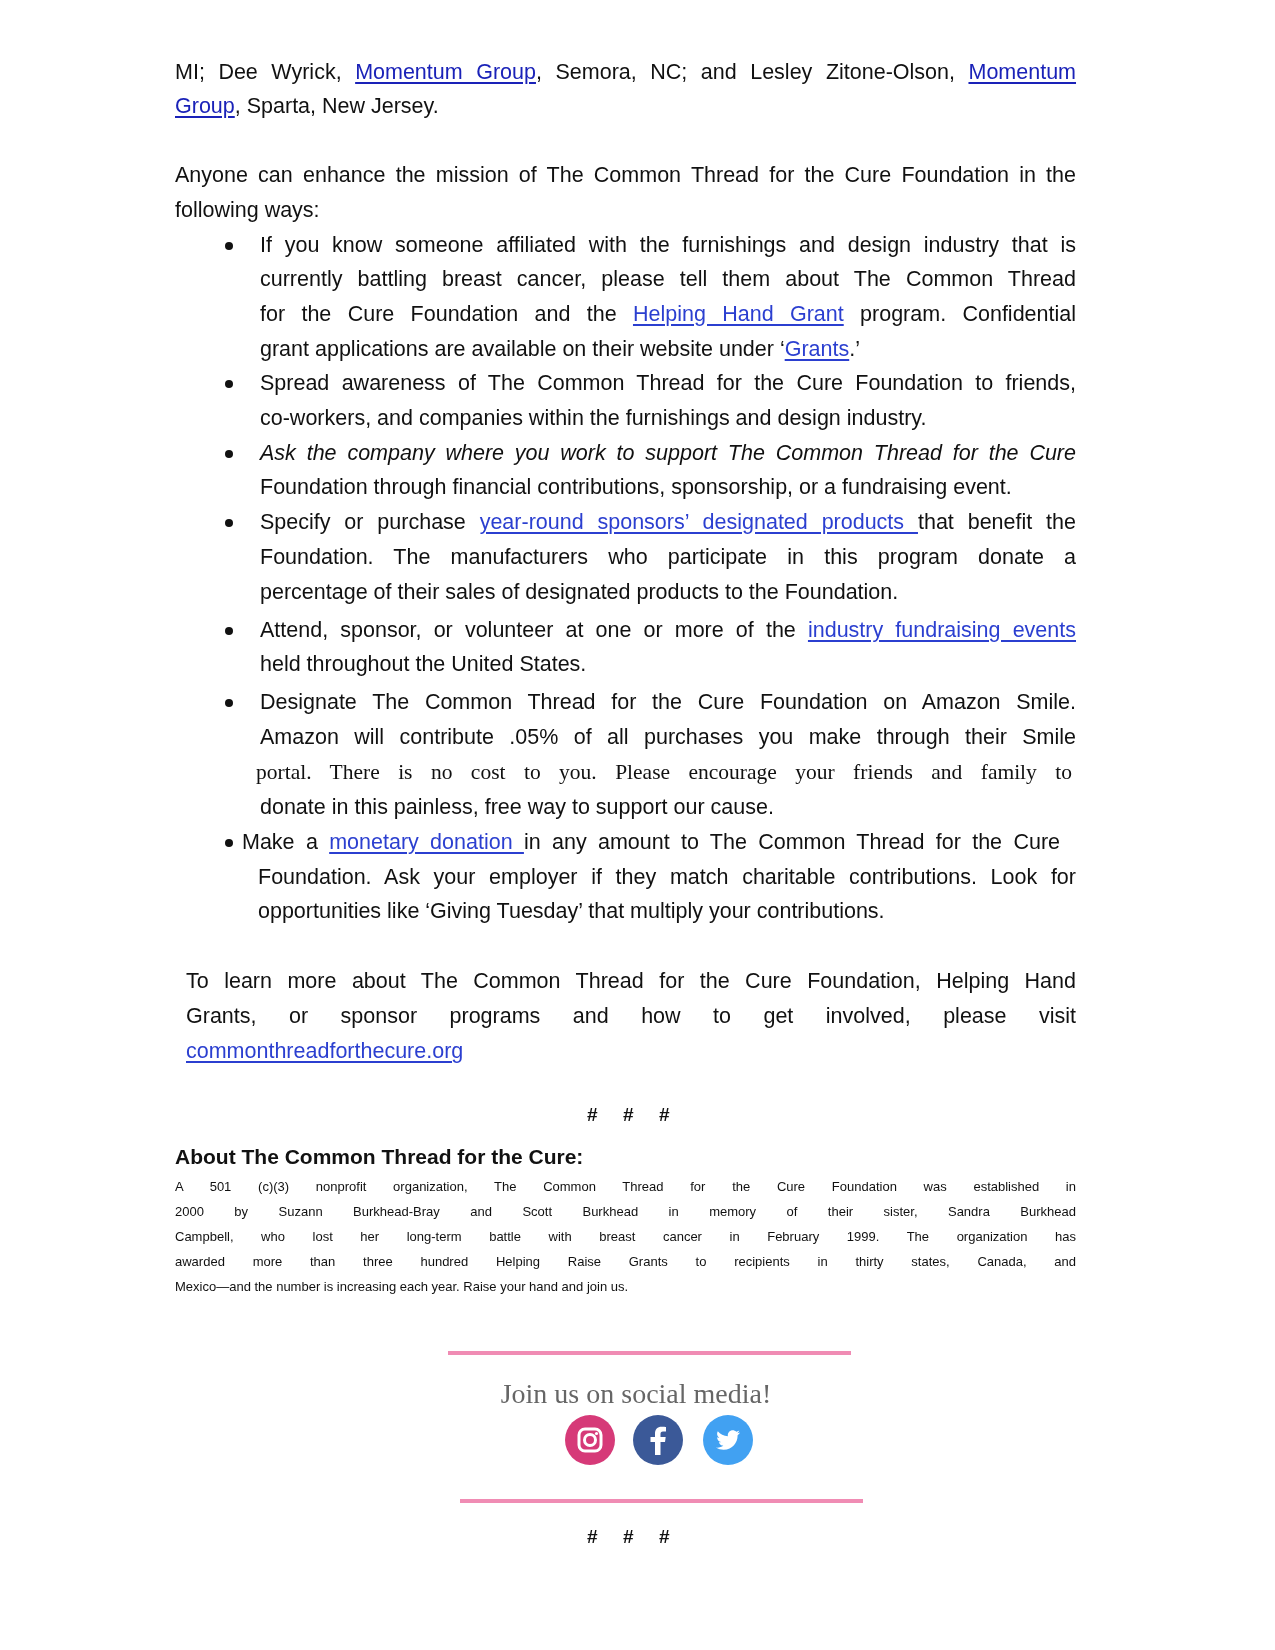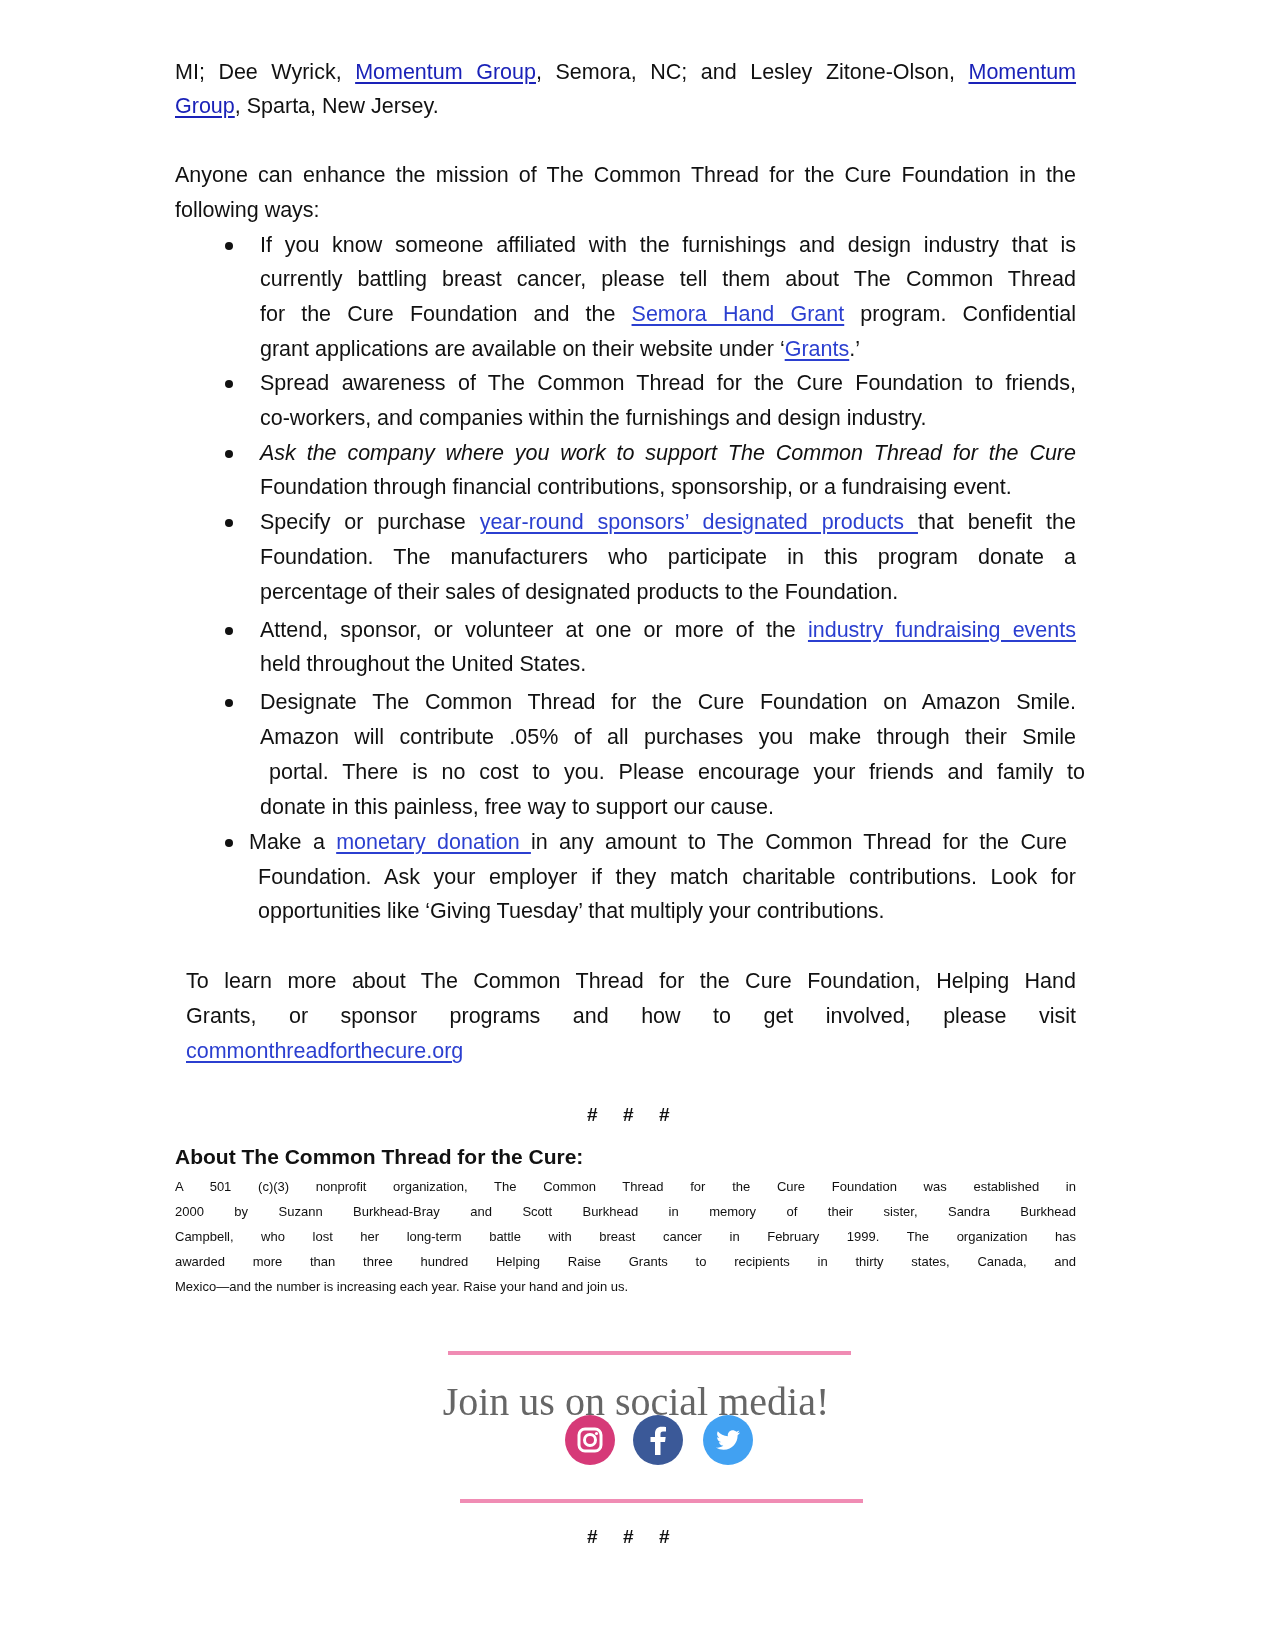--- a/index.html
+++ b/index.html
@@ -9,21 +9,21 @@
   .just { text-align: justify; text-align-last: justify; white-space: normal; }
   a.lnk { color: #2b3fd0; text-decoration: underline; text-underline-offset: 3px; }
   a.lnk.dark { color: #1a22b8; }
   .bullet { position: absolute; width: 8px; height: 8px; border-radius: 50%; background: #111; }
   .hashes { position: absolute; font-size: 19px; font-weight: bold; font-style: italic; letter-spacing: 0; word-spacing: 0; }
   .hashes span { display: inline-block; width: 36px; text-align: center; }
   .about-h { position: absolute; left: 175px; top: 1145px; font-size: 21px; font-weight: bold; }
   .about { position: absolute; left: 175px; width: 901px; font-size: 13px; line-height: 25px; }
   .pink { position: absolute; height: 4px; background: #f08cb4; }
   .social-title { position: absolute; left: 440px; width: 392px; top: 1378px; text-align: center;
-                  font-family: "Liberation Serif", "DejaVu Serif", serif; font-size: 40px; color: #666; }
+                  font-family: "Liberation Serif", "DejaVu Serif", serif; font-size: 28px; color: #666; }
   .sicon { position: absolute; width: 50px; height: 50px; border-radius: 50%; }
 </style>
 </head>
 <body>
 
 <div class="line just" style="left:175px; top:55px; width:901px;">
   <span>MI; Dee  Wyrick, </span><a class="lnk dark">Momentum Group</a><span>, Semora, NC; and Lesley Zitone-Olson, </span><a class="lnk dark">Momentum</a>
 </div>
 <div class="line" style="left:175px; top:89px;">
   <a class="lnk dark">Group</a><span>, Sparta, New Jersey.</span>
@@ -31,21 +31,21 @@
 
 <div class="line just" style="left:175px; top:158px; width:901px;">Anyone can enhance the mission of The Common Thread for the Cure Foundation in the</div>
 <div class="line" style="left:175px; top:193px;">following ways:</div>
 
 <div>
 
   <div class="bullet" style="left:225px; top:242px;"></div>
   <div class="line just" style="left:260px; top:228px; width:816px;">If you know someone affiliated with the furnishings and design industry that is</div>
   <div class="line just" style="left:260px; top:262px; width:816px;">currently battling  breast cancer, please tell them about The Common Thread</div>
   <div class="line just" style="left:260px; top:297px; width:816px;">
-    <span>for the Cure Foundation and the </span><a class="lnk">Semora  Hand Grant</a><span> program. Confidential</span>
+    <span>for the Cure Foundation and the </span><a class="lnk">Helping  Hand Grant</a><span> program. Confidential</span>
   </div>
   <div class="line" style="left:260px; top:332px;">
     <span>grant applications are available on their website under ‘</span><a class="lnk">Grants</a><span>.’</span>
   </div>
 
   <div class="bullet" style="left:225px; top:380px;"></div>
   <div class="line just" style="left:260px; top:366px; width:816px;">Spread awareness of The Common Thread for the Cure Foundation to friends,</div>
   <div class="line" style="left:260px; top:401px;">co-workers, and  companies within the furnishings and design industry.</div>
 
   <div class="bullet" style="left:225px; top:450px;"></div>
@@ -61,25 +61,25 @@
 
   <div class="bullet" style="left:225px; top:627px;"></div>
   <div class="line just" style="left:260px; top:613px; width:816px;">
     <span>Attend, sponsor, or volunteer at one or more of the </span><a class="lnk">industry fundraising events</a>
   </div>
   <div class="line" style="left:260px; top:647px;">held  throughout the United States.</div>
 
   <div class="bullet" style="left:225px; top:699px;"></div>
   <div class="line just" style="left:260px; top:685px; width:816px;">Designate The Common Thread for the Cure Foundation on Amazon Smile.</div>
   <div class="line just" style="left:260px; top:720px; width:816px;">Amazon will contribute .05% of all purchases you make through their Smile</div>
-  <div class="line just" style="left:269px; top:755px; width:816px;">portal. There is no cost to you. Please encourage your friends and family to</div>
+  <div class="line just" style="left:256px; top:755px; width:816px;font-family:Liberation Serif, serif;">portal. There is no cost to you. Please encourage your friends and family to</div>
   <div class="line" style="left:260px; top:790px;">donate in this painless, free way to support our cause.</div>
 
   <div class="bullet" style="left:225px; top:839px;"></div>
-  <div class="line just" style="left:249px; top:825px; width:818px;">
+  <div class="line just" style="left:242px; top:825px; width:818px;">
     <span>Make a </span><a class="lnk">monetary donation </a><span>in any amount to The Common Thread for the Cure</span>
   </div>
   <div class="line just" style="left:258px; top:860px; width:818px;">Foundation. Ask your employer if they match charitable contributions. Look for</div>
   <div class="line" style="left:258px; top:894px;">opportunities like ‘Giving Tuesday’ that multiply your contributions.</div>
 </div>
 
 <div class="line just" style="left:186px; top:964px; width:890px;">To learn more about The Common Thread for the Cure Foundation, Helping Hand</div>
 <div class="line just" style="left:186px; top:999px; width:890px;">Grants, or sponsor programs and how to get involved, please visit</div>
 <div class="line" style="left:186px; top:1034px;">
   <a class="lnk">commonthreadforthecure.org</a>

